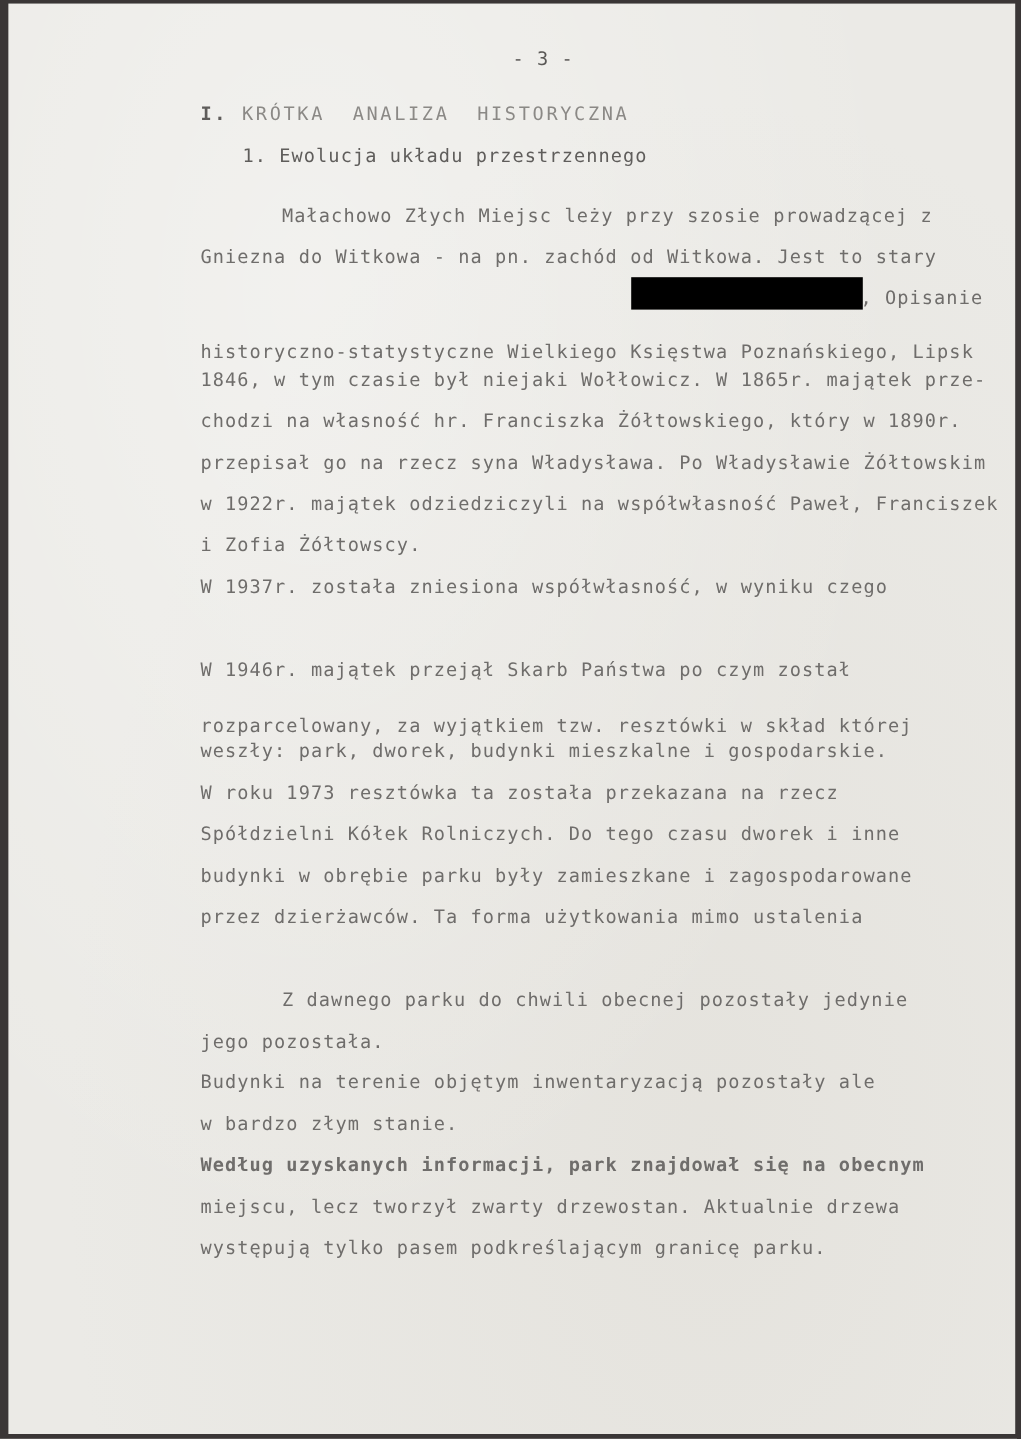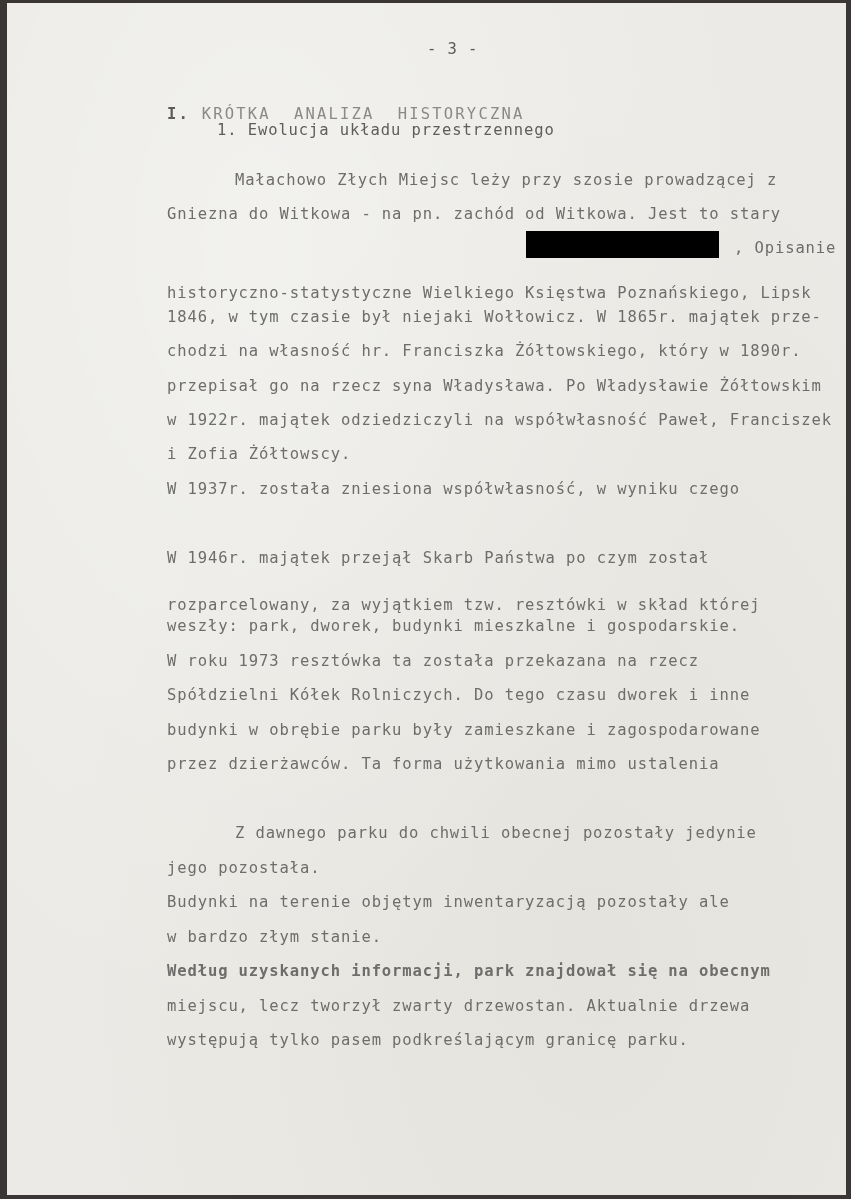--- a/index.html
+++ b/index.html
@@ -20,23 +20,23 @@
   .line {
     position: absolute;
     font-family: "DejaVu Sans Mono", "Liberation Mono", monospace;
     font-size: 15.5px;
     letter-spacing: 0.9px;
     color: #6f6d6b;
     white-space: pre;
     line-height: 20px;
     margin: 0;
   }
-  .line.bold { color: #5f5d5b; margin-left: 15px; }
+  .line.bold { color: #5f5d5b; }
   .pageno { left: 420px; top: 36px; color: #5a5856; }
-  .heading { letter-spacing: 2.2px; color: #8b8986; margin-top: 19px; }
+  .heading { letter-spacing: 2.2px; color: #8b8986; }
   .heading .roman { color: #5e5c5a; font-weight: bold; }
   .redact {
     position: absolute;
     left: 519px; top: 228px; width: 193px; height: 27px;
     background: #000;
   }
 </style>
 </head>
 <body>
 
@@ -44,21 +44,21 @@
 
   <div class="line pageno">- 3 -</div>
 
   <div class="line heading" style="left:160px; top:82px;"><span class="roman">I.</span> <span>KRÓTKA  ANALIZA  HISTORYCZNA</span></div>
 
   <div class="line bold" style="left:195px; top:117px;">1. Ewolucja układu przestrzennego</div>
 
   <div class="line" style="left:228px; top:167px;">Małachowo Złych Miejsc leży przy szosie prowadzącej z</div>
   <div class="line" style="left:160px; top:201px;">Gniezna do Witkowa - na pn. zachód od Witkowa. Jest to stary</div>
   <div class="redact"></div>
-  <div class="line" style="left:715px; top:235px;padding-left:12px;">, Opisanie</div>
+  <div class="line" style="left:698px; top:235px;padding-left:12px;">, Opisanie</div>
   <div class="line" style="left:160px; top:280px;">historyczno-statystyczne Wielkiego Księstwa Poznańskiego, Lipsk</div>
   <div class="line" style="left:160px; top:304px;">1846, w tym czasie był niejaki Wołłowicz. W 1865r. majątek prze-</div>
   <div class="line" style="left:160px; top:338px;">chodzi na własność hr. Franciszka Żółtowskiego, który w 1890r.</div>
   <div class="line" style="left:160px; top:373px;">przepisał go na rzecz syna Władysława. Po Władysławie Żółtowskim</div>
   <div class="line" style="left:160px; top:407px;">w 1922r. majątek odziedziczyli na współwłasność Paweł, Franciszek</div>
   <div class="line" style="left:160px; top:441px;">i Zofia Żółtowscy.</div>
 
   <div class="line" style="left:160px; top:476px;">W 1937r. została zniesiona współwłasność, w wyniku czego</div>
   <div class="line" style="left:160px; top:545px;">W 1946r. majątek przejął Skarb Państwa po czym został</div>
   <div class="line" style="left:160px; top:579px;margin-top:13px;">rozparcelowany, za wyjątkiem tzw. resztówki w skład której</div>

